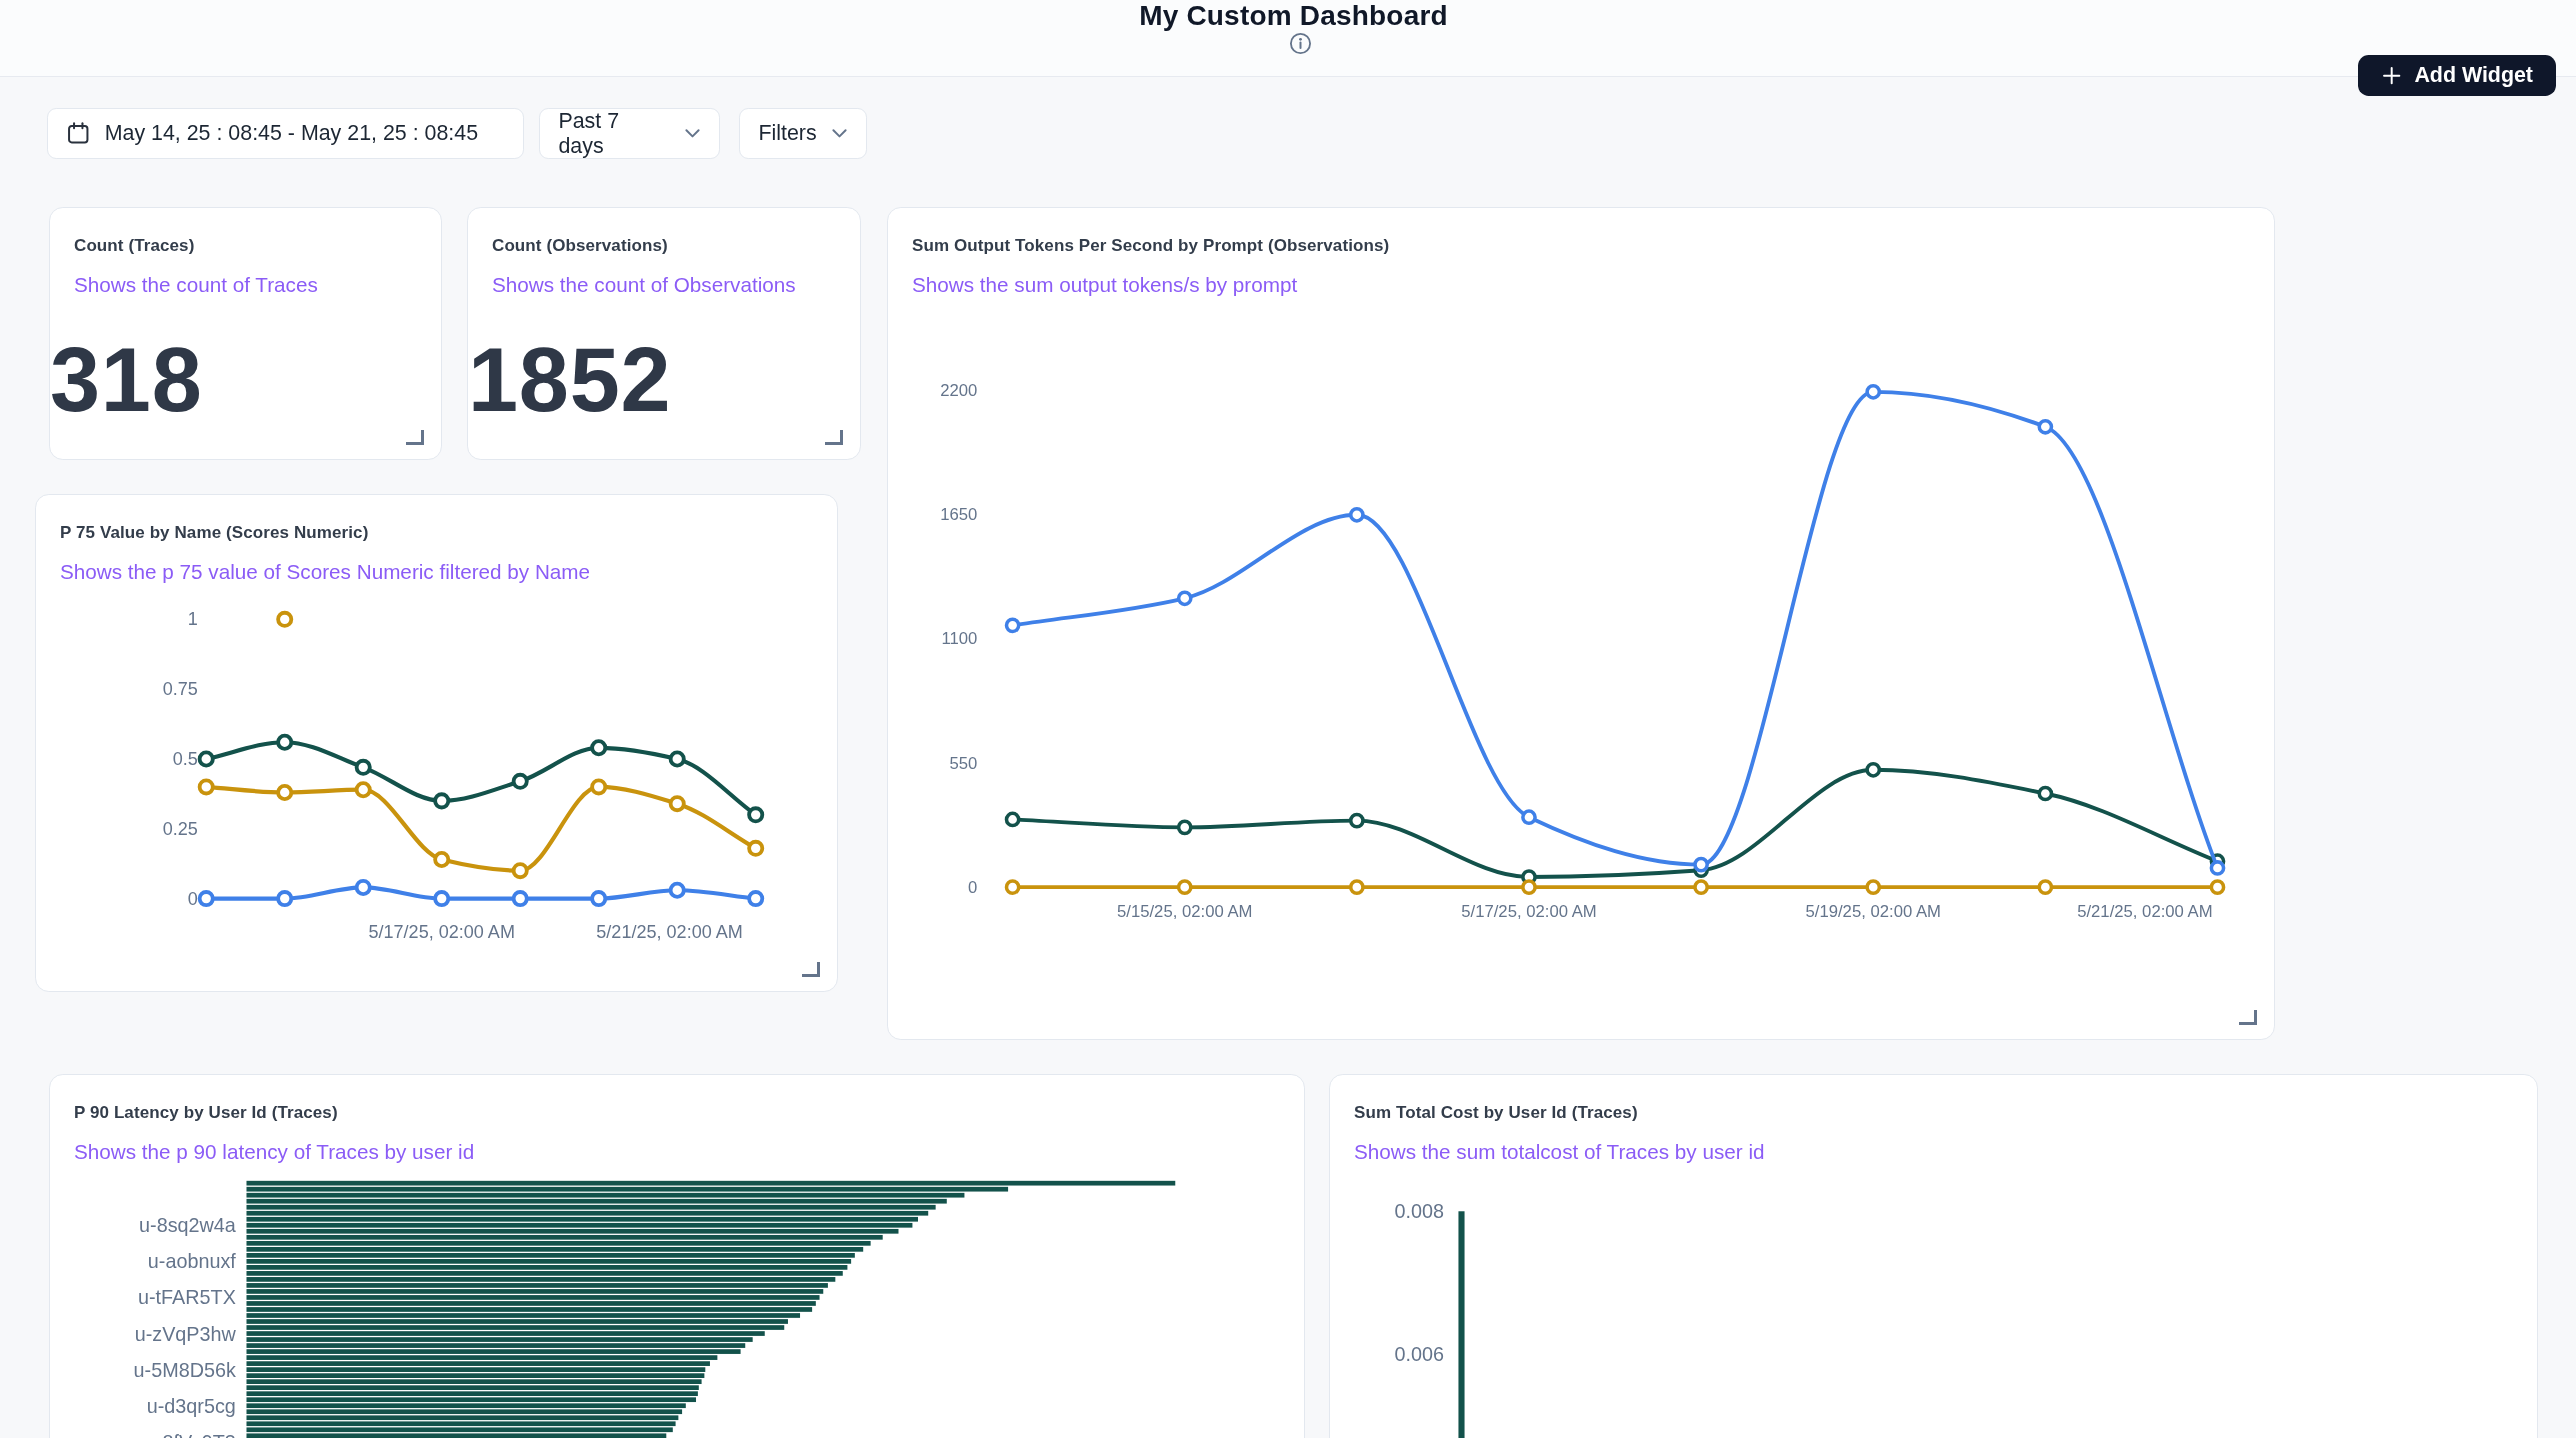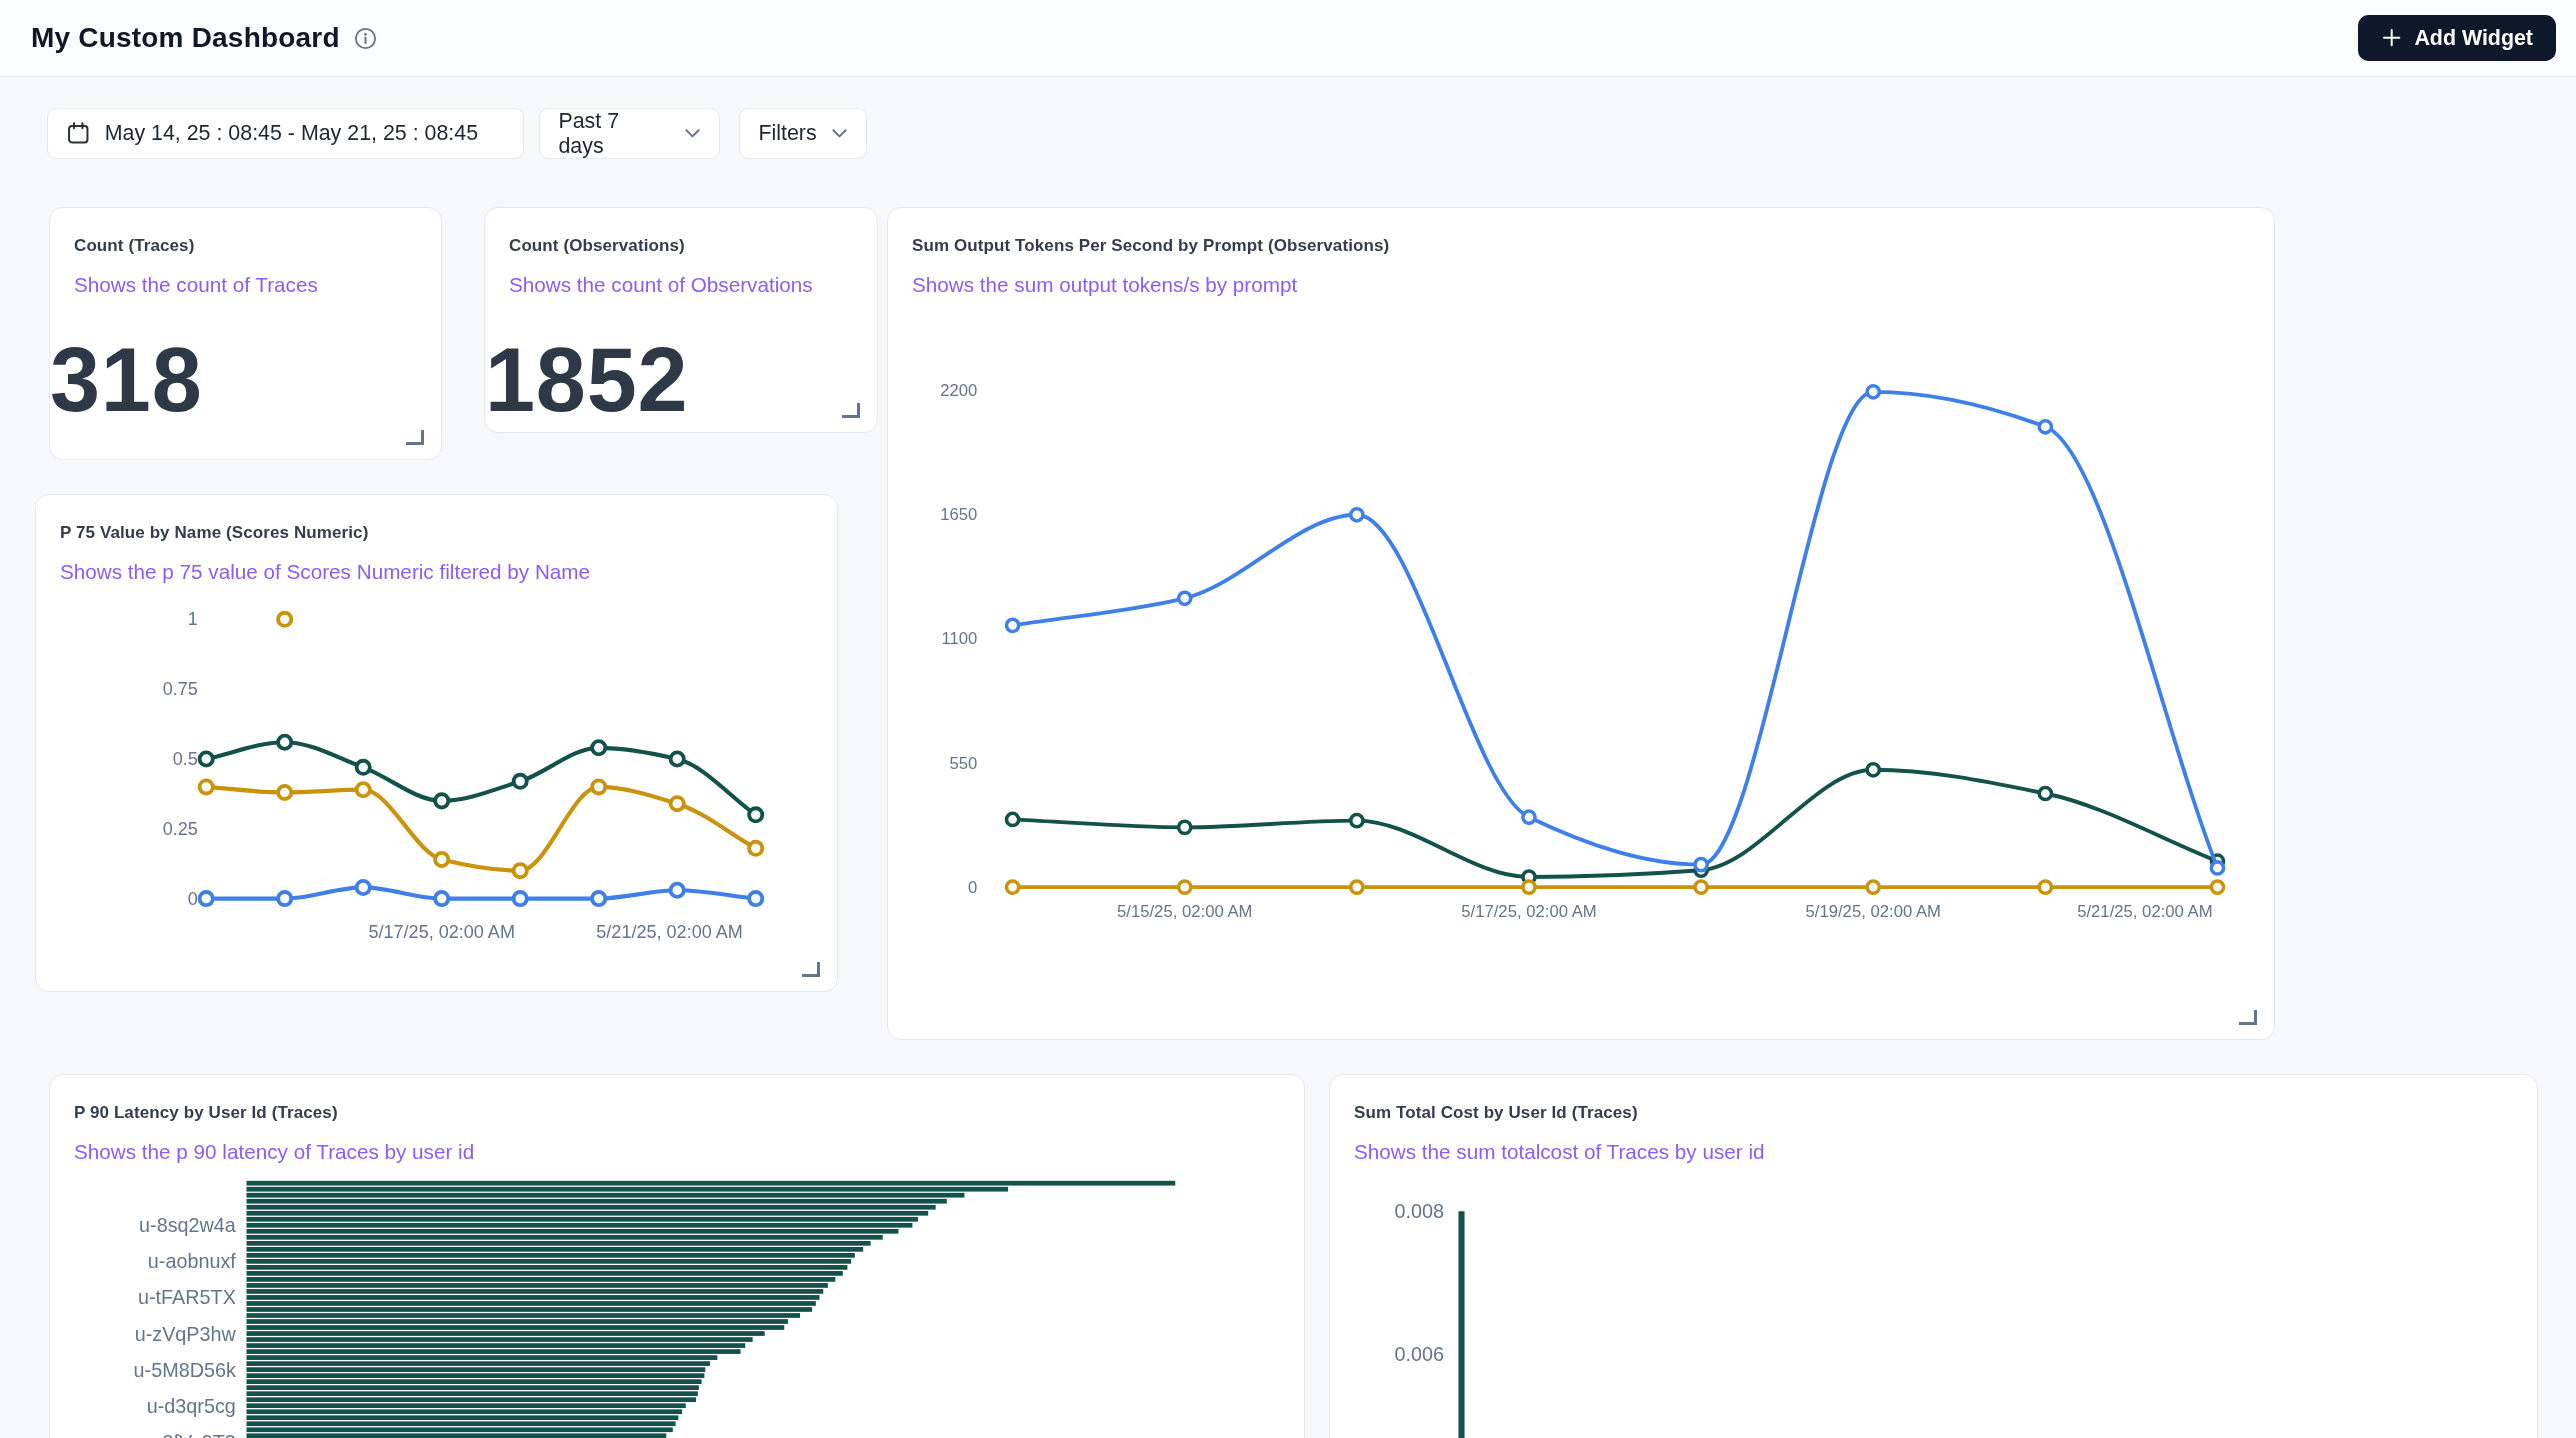--- a/index.html
+++ b/index.html
@@ -8,21 +8,21 @@
     background:#f7f8fa;
     font-family:"Liberation Sans","DejaVu Sans",sans-serif;
     -webkit-font-smoothing:antialiased;
   }
   .page{position:relative;width:2576px;height:1439px}
 
   
   .appheader{
     position:absolute;top:0;left:0;right:0;height:77px;
     background:#fbfcfd;border-bottom:1.5px solid #e7eaf0;
-    display:flex;align-items:center;padding:0 20px 0 31px;box-sizing:border-box;
+    display:flex;align-items:center;padding:0 20px 0 31px;box-sizing:border-box;flex-direction:column;
   }
   .apptitle{font-size:28px;font-weight:700;color:#101828;letter-spacing:0.2px}
   .infoicon{margin-left:13.8px;display:flex;align-items:center}
   .addbtn{
     margin-left:auto;background:#0f172a;color:#ffffff;border:none;cursor:pointer;
     font-family:inherit;font-size:21.4px;font-weight:600;height:46px;padding:8px 23px;
     border-radius:10.7px;display:flex;align-items:center;gap:11.5px;
   }
 
   
@@ -109,21 +109,21 @@
     </span>
   </button>
 
   <section class="card" style="left:49px;top:207px;width:393px;height:253px">
     <h2>Count (Traces)</h2>
     <p class="sub">Shows the count of Traces</p>
     <div class="bignum">318</div>
     <span class="resize"></span>
   </section>
 
-  <section class="card" style="left:484px;top:207px;width:394px;height:226px">
+  <section class="card" style="left:467px;top:207px;width:394px;height:253px">
     <h2>Count (Observations)</h2>
     <p class="sub">Shows the count of Observations</p>
     <div class="bignum">1852</div>
     <span class="resize"></span>
   </section>
 
   <section class="card" style="left:887px;top:207px;width:1388px;height:833px">
     <h2>Sum Output Tokens Per Second by Prompt (Observations)</h2>
     <p class="sub">Shows the sum output tokens/s by prompt</p>
     <svg class="chart" id="svg-output" viewBox="0 0 2158 1089">

